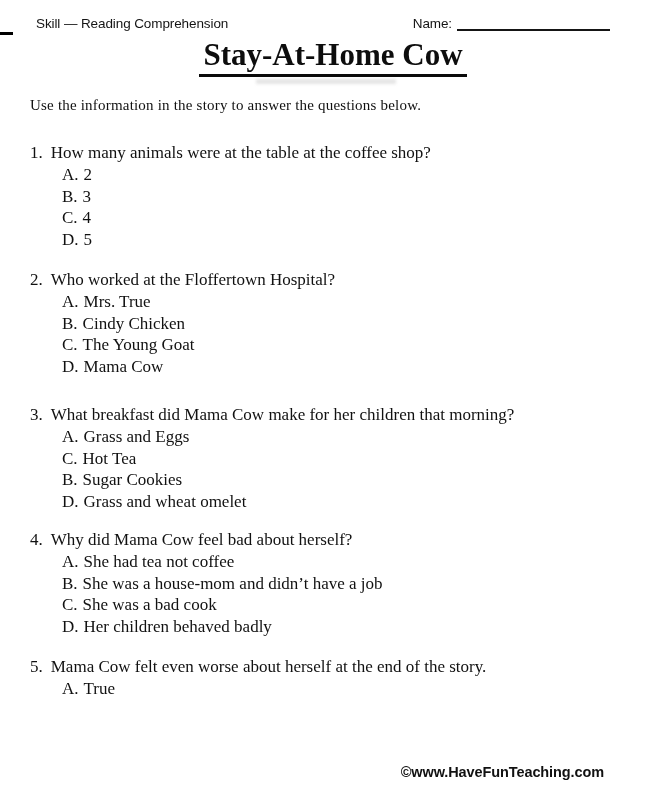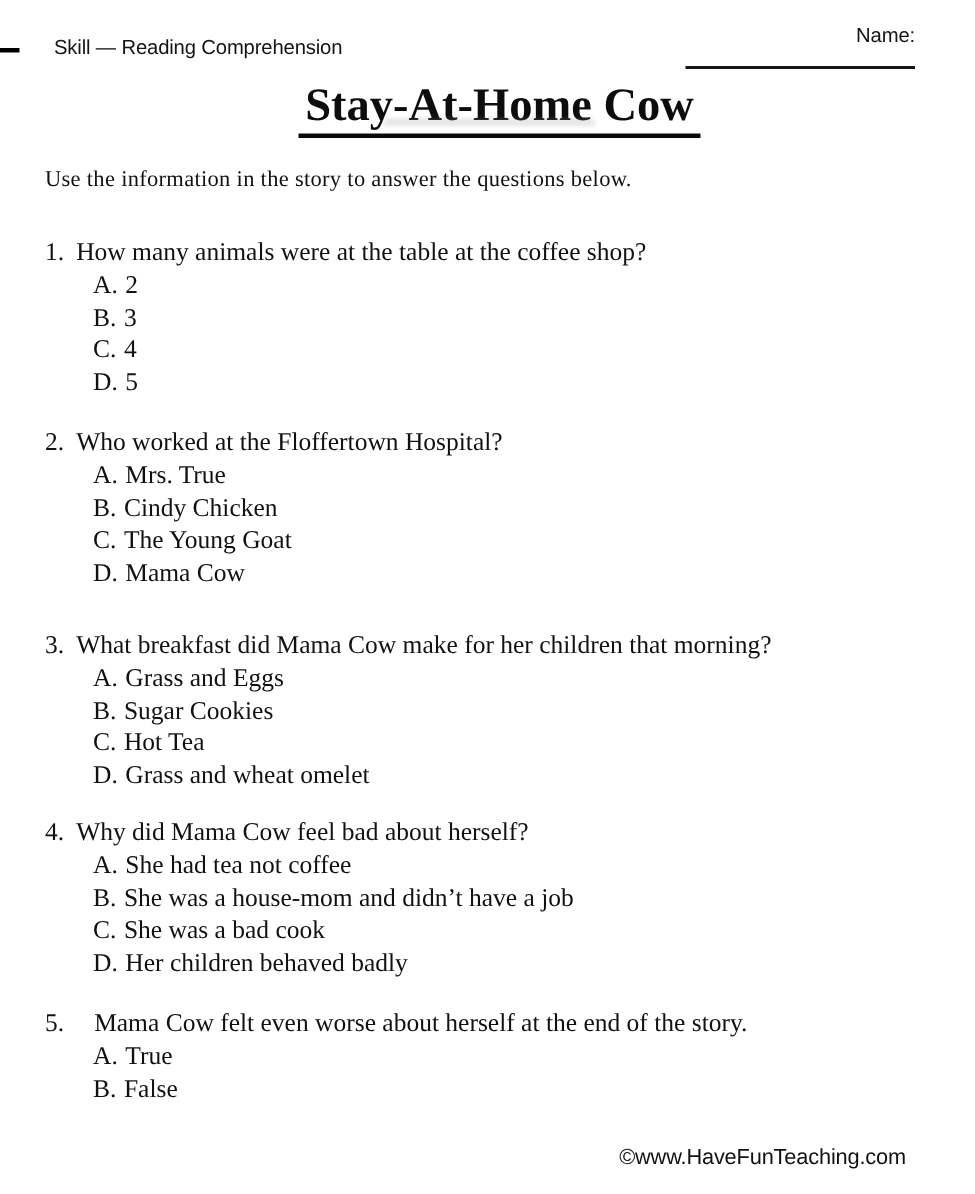--- a/index.html
+++ b/index.html
@@ -5,28 +5,28 @@
   html,body{margin:0;padding:0;background:#ffffff;}
   .page{
     position:relative;
     width:650px;height:796px;
     background:#ffffff;
     color:#111111;
     overflow:hidden;
   }
   
   .header-row{
-    display:flex;justify-content:space-between;align-items:center;
+    display:flex;justify-content:space-between;align-items:flex-start;
     padding:16px 40px 0 36px;
   }
   .print{
     font-family:"Liberation Sans",sans-serif;
     font-size:13.5px;letter-spacing:-0.1px;color:#141414;
   }
-  .name-group{display:flex;align-items:flex-end;flex-direction:column;}
+  .name-group{display:flex;align-items:flex-end;}
   .name-line{
     display:inline-block;width:153px;height:13px;
     border-bottom:2px solid #151515;margin-left:5px;
   }
   
   .title-wrap{text-align:center;margin-top:7px;padding-left:16px;}
   .doc-title{
     display:inline-block;
     font-family:"Liberation Serif",serif;font-weight:700;
     font-size:31px;line-height:34px;color:#0d0d0d;
@@ -40,31 +40,31 @@
     font-size:15px;line-height:24px;letter-spacing:0.2px;color:#111;
   }
   
   .questions{margin-top:25px;}
   .question{
     margin:0 0 18px 30px;
     font-family:"Liberation Serif",serif;
     font-size:17px;line-height:21.8px;color:#111;
   }
   .question .qtext{margin-left:8px;text-align:right;}
-  .question.tight .qtext{margin-left:20px;}
+  .question.tight .qtext{margin-left:8px;}
   .option{padding-left:32px;}
   .opt-text{margin-left:5px;}
   .q2{margin-bottom:26px;}
   .q3{margin-bottom:16px;}
   .q4{}
   .q5{margin-bottom:0;}
   
   .footer{
     position:absolute;right:46px;top:764px;
-    font-family:"Liberation Sans",sans-serif;font-weight:400;
+    font-family:"Liberation Sans",sans-serif;font-weight:700;
     font-size:14.5px;letter-spacing:-0.1px;color:#111;
   }
   
   .artifact-edge{
     position:absolute;left:0;top:32px;width:13px;height:3px;
     background:#000000;
   }
   .title-smudge{
     position:absolute;left:256px;top:79px;width:140px;height:5px;
     background:#9a9a9a;opacity:0.25;filter:blur(1.5px);
@@ -131,24 +131,24 @@
     </div>
 
     <div class="question q3">
       <div class="qhead">
         <span class="qnum">3.</span><span class="qtext">What breakfast did Mama Cow make for her children that morning?</span>
       </div>
       <div class="option">
         <span class="opt-letter">A.</span><span class="opt-text">Grass and Eggs</span>
       </div>
       <div class="option">
-        <span class="opt-letter">B.</span><span class="opt-text">Sugar Cookies</span>
+        <span class="opt-letter">C.</span><span class="opt-text">Hot Tea</span>
       </div>
       <div class="option">
-        <span class="opt-letter">C.</span><span class="opt-text">Hot Tea</span>
+        <span class="opt-letter">B.</span><span class="opt-text">Sugar Cookies</span>
       </div>
       <div class="option">
         <span class="opt-letter">D.</span><span class="opt-text">Grass and wheat omelet</span>
       </div>
     </div>
 
     <div class="question q4">
       <div class="qhead">
         <span class="qnum">4.</span><span class="qtext">Why did Mama Cow feel bad about herself?</span>
       </div>
@@ -166,22 +166,19 @@
       </div>
     </div>
 
     <div class="question q5 tight">
       <div class="qhead">
         <span class="qnum">5.</span><span class="qtext">Mama Cow felt even worse about herself at the end of the story.</span>
       </div>
       <div class="option">
         <span class="opt-letter">A.</span><span class="opt-text">True</span>
       </div>
-      <div class="option">
-        <span class="opt-letter">B.</span><span class="opt-text">False</span>
-      </div>
     </div>
 
   </div>
 
   <div class="footer">©www.HaveFunTeaching.com</div>
 
 </div>
 
 </body></html>

